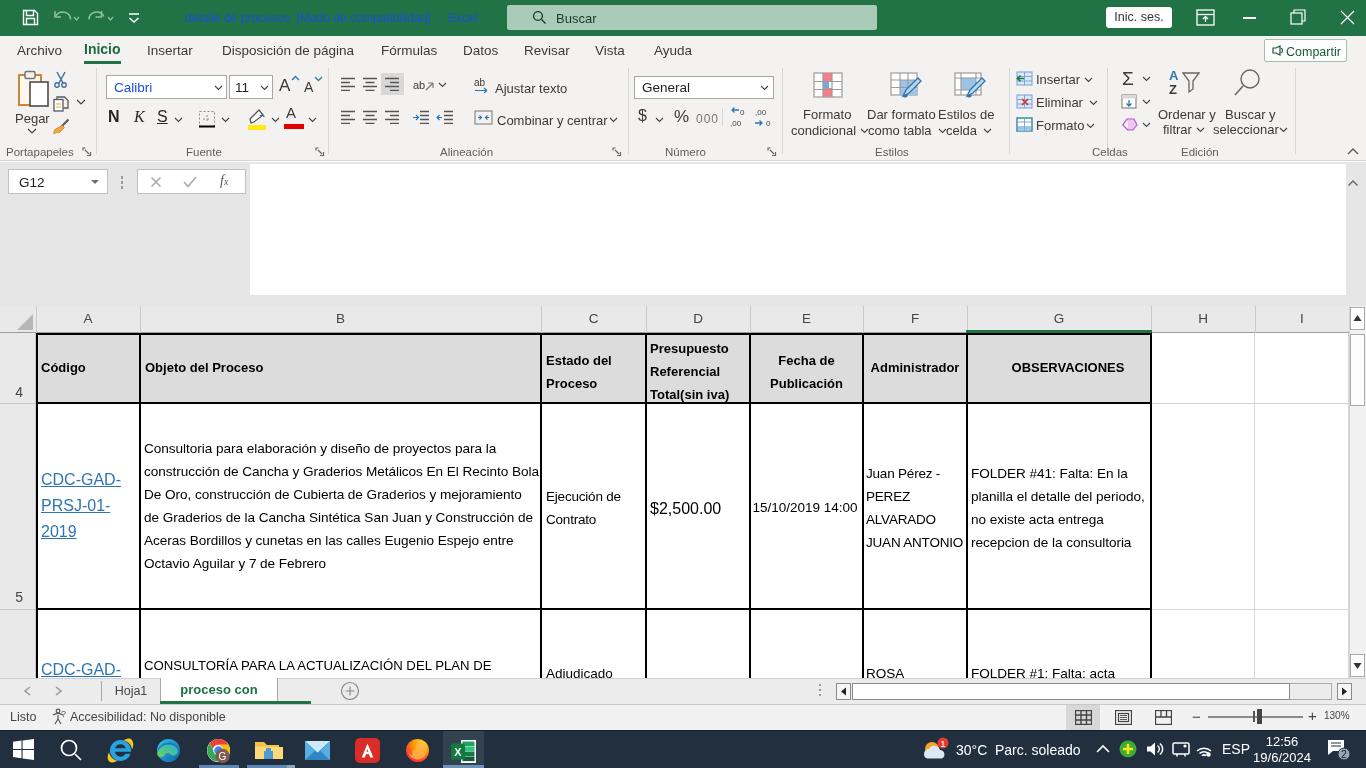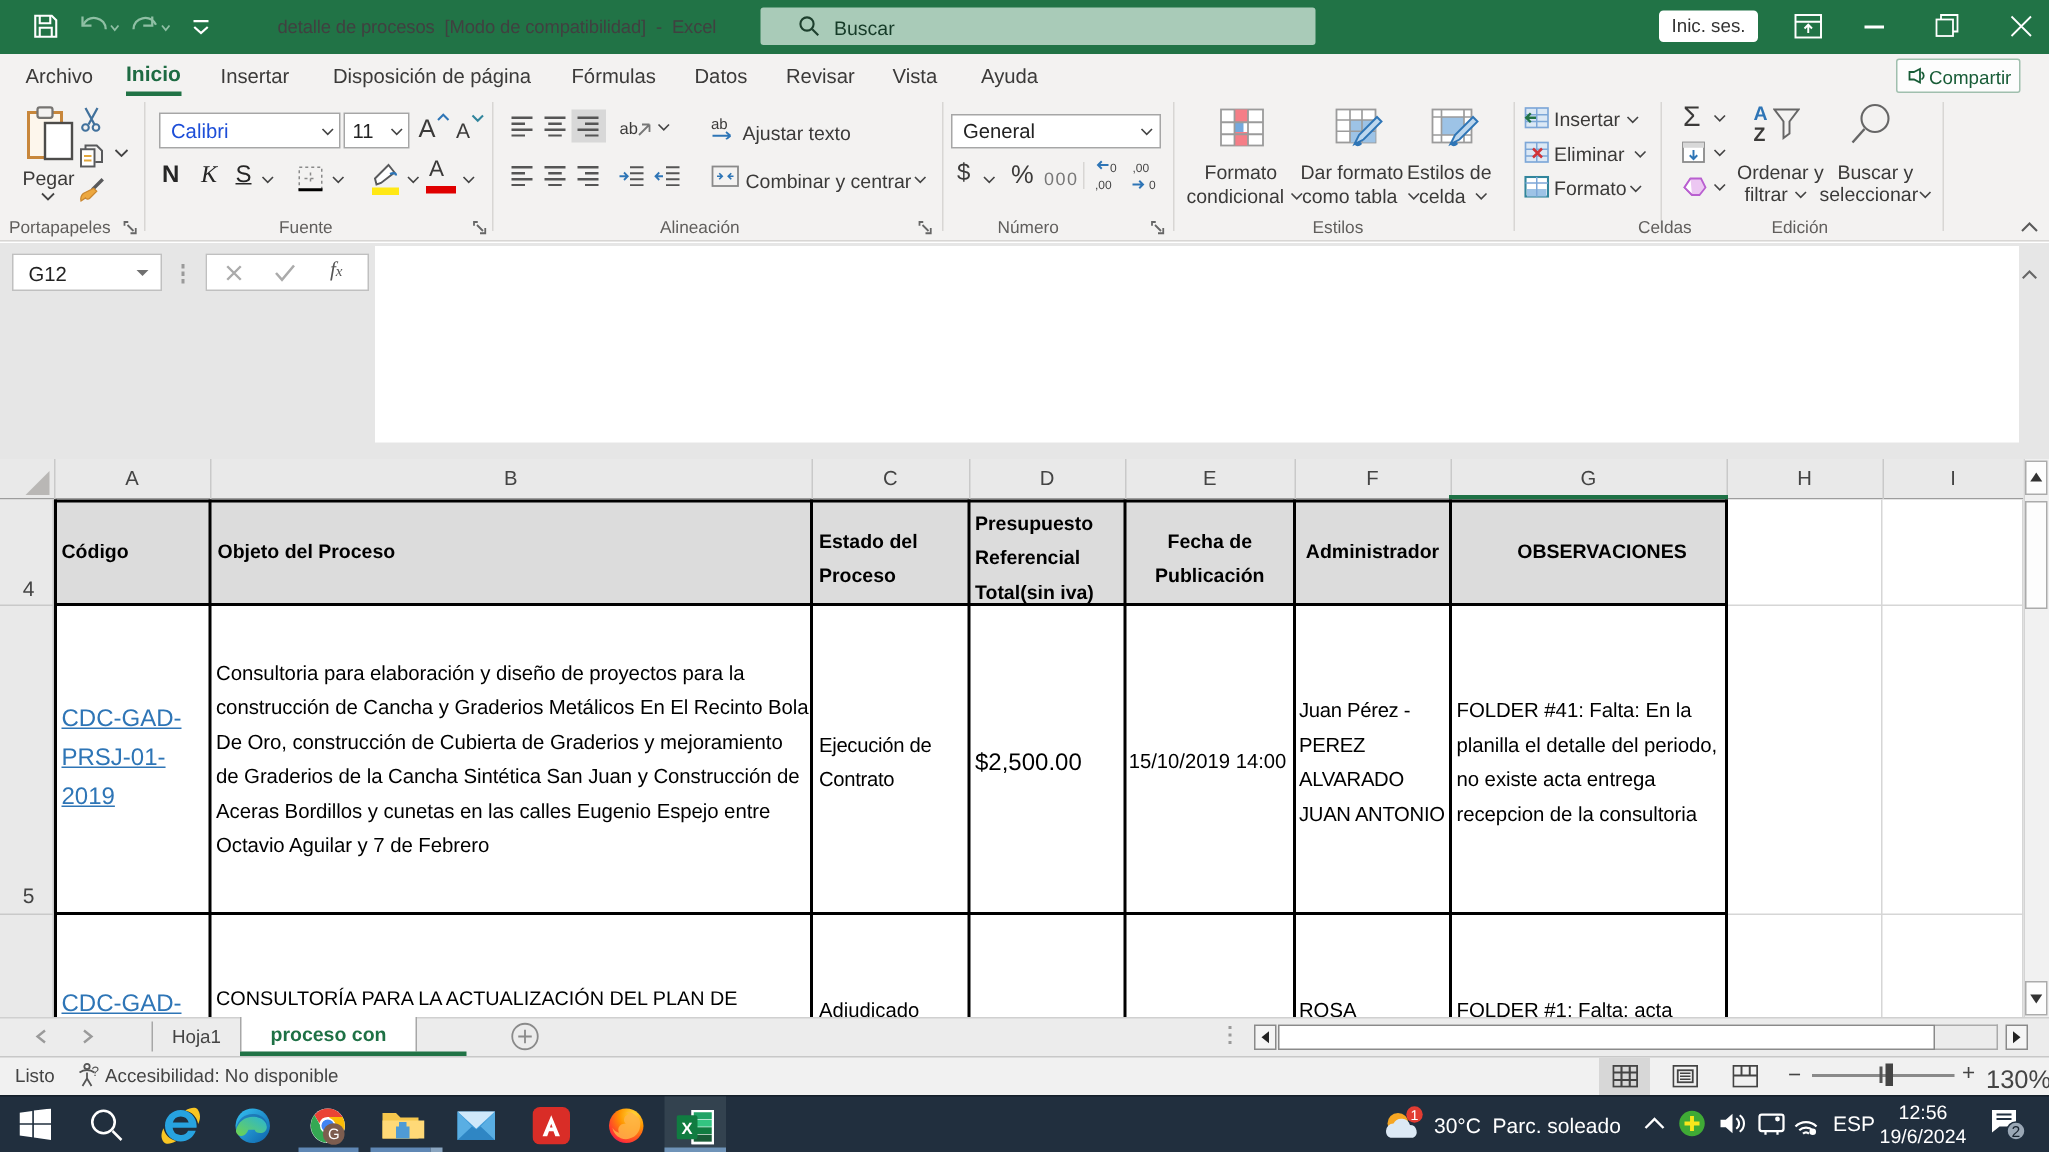--- a/index.html
+++ b/index.html
@@ -28,21 +28,21 @@
   </svg>
 <svg class="a" style="left:86px;top:9px" width="28" height="18" viewBox="0 0 28 18">
     <path d="M15.5 2v6h-6" fill="none" stroke="#8fbfa4" stroke-width="1.5"></path>
     <path d="M15 7.5C13 4 9.5 2.5 6 3.2 2.5 3.9 0 6.8 0 10.5" fill="none" stroke="#8fbfa4" stroke-width="1.5" transform="translate(3,0)"></path>
     <path d="M22 8l2.5 3 2.5-3" fill="none" stroke="#8fbfa4" stroke-width="1.2"></path>
   </svg>
 <svg class="a" style="left:127px;top:12px" width="14" height="12" viewBox="0 0 14 12">
     <path d="M2 2h10" stroke="#fff" stroke-width="1.5"></path>
     <path d="M2.5 6l4.5 4 4.5-4" fill="none" stroke="#fff" stroke-width="1.5"></path>
   </svg>
-<div class="a" style="left:185px;top:11px;font-size:12.3px;letter-spacing:-0.1px;color:#404040;white-space:nowrap">detalle de procesos&nbsp; [Modo de compatibilidad]&nbsp; -&nbsp; Excel</div>
+<div class="a" style="left:185px;top:11px;font-size:12.3px;letter-spacing:-0.1px;color:#1d4ed8;white-space:nowrap">detalle de procesos&nbsp; [Modo de compatibilidad]&nbsp; -&nbsp; Excel</div>
 <div class="a" style="left:507px;top:5px;width:370px;height:25px;background:#a9cbb8;border-radius:2px"></div>
 <svg class="a" style="left:532px;top:10px" width="15" height="15" viewBox="0 0 15 15">
     <circle cx="6" cy="6" r="4.4" fill="none" stroke="#1d3f2d" stroke-width="1.4"></circle>
     <path d="M9.5 9.5l4 4" stroke="#1d3f2d" stroke-width="1.4"></path>
   </svg>
 <div class="a" style="left:556px;top:11px;font-size:13px;color:#163b28">Buscar</div>
 <div class="a" style="left:1106px;top:7px;width:66px;height:21px;background:#fff;border-radius:3px;text-align:center;font-size:12.5px;color:#333;line-height:21px">Inic. ses.</div>
 <svg class="a" style="left:1196px;top:9px" width="19" height="17" viewBox="0 0 19 17">
     <rect x="1" y="1" width="17" height="15" fill="none" stroke="#fff" stroke-width="1.3"></rect>
     <path d="M1 5.5h17" stroke="#fff" stroke-width="1.3"></path>
@@ -507,21 +507,21 @@
   </svg>
 <svg class="a" style="left:1155px;top:710px" width="17" height="15" viewBox="0 0 17 15">
     <rect x="0.5" y="0.5" width="16" height="14" fill="none" stroke="#444" stroke-width="1.3"></rect>
     <path d="M6 0.5V7M11.5 0.5V7M0.5 7h16" stroke="#444" stroke-width="1.3"></path>
   </svg>
 <div class="a" style="left:1192px;top:708px;font-size:15px;color:#444">−</div>
 <div class="a" style="left:1208px;top:716px;width:95px;height:1.5px;background:#8a8a8a"></div>
 <div class="a" style="left:1253px;top:711px;width:1.5px;height:11px;background:#555"></div>
 <div class="a" style="left:1257px;top:709px;width:5px;height:15px;background:#444"></div>
 <div class="a" style="left:1308px;top:707px;font-size:15px;color:#444">+</div>
-<div class="a" style="left:1324px;top:710px;font-size:17px;color:#444">130%</div>
+<div class="a" style="left:1324px;top:710px;font-size:10px;color:#444">130%</div>
 
 <div class="a" style="left:0;top:730px;width:1366px;height:38px;background:#212f3e;border-top:1px solid #141f29"></div>
 <svg class="a" style="left:13px;top:739px" width="21" height="21" viewBox="0 0 21 21">
     <path d="M0 2.8L8.5 1.6v8.3H0zM9.6 1.4L21 0v9.9H9.6zM0 10.9h8.5v8.3L0 18zM9.6 10.9H21V21L9.6 19.4z" fill="#fff"></path>
   </svg>
 <svg class="a" style="left:59px;top:738px" width="24" height="24" viewBox="0 0 24 24">
     <circle cx="10" cy="10" r="7.5" fill="none" stroke="#fff" stroke-width="1.7"></circle>
     <path d="M16 16l6 6" stroke="#fff" stroke-width="1.7"></path>
   </svg>
 <svg class="a" style="left:106px;top:736px" width="29" height="29" viewBox="0 0 29 29">

